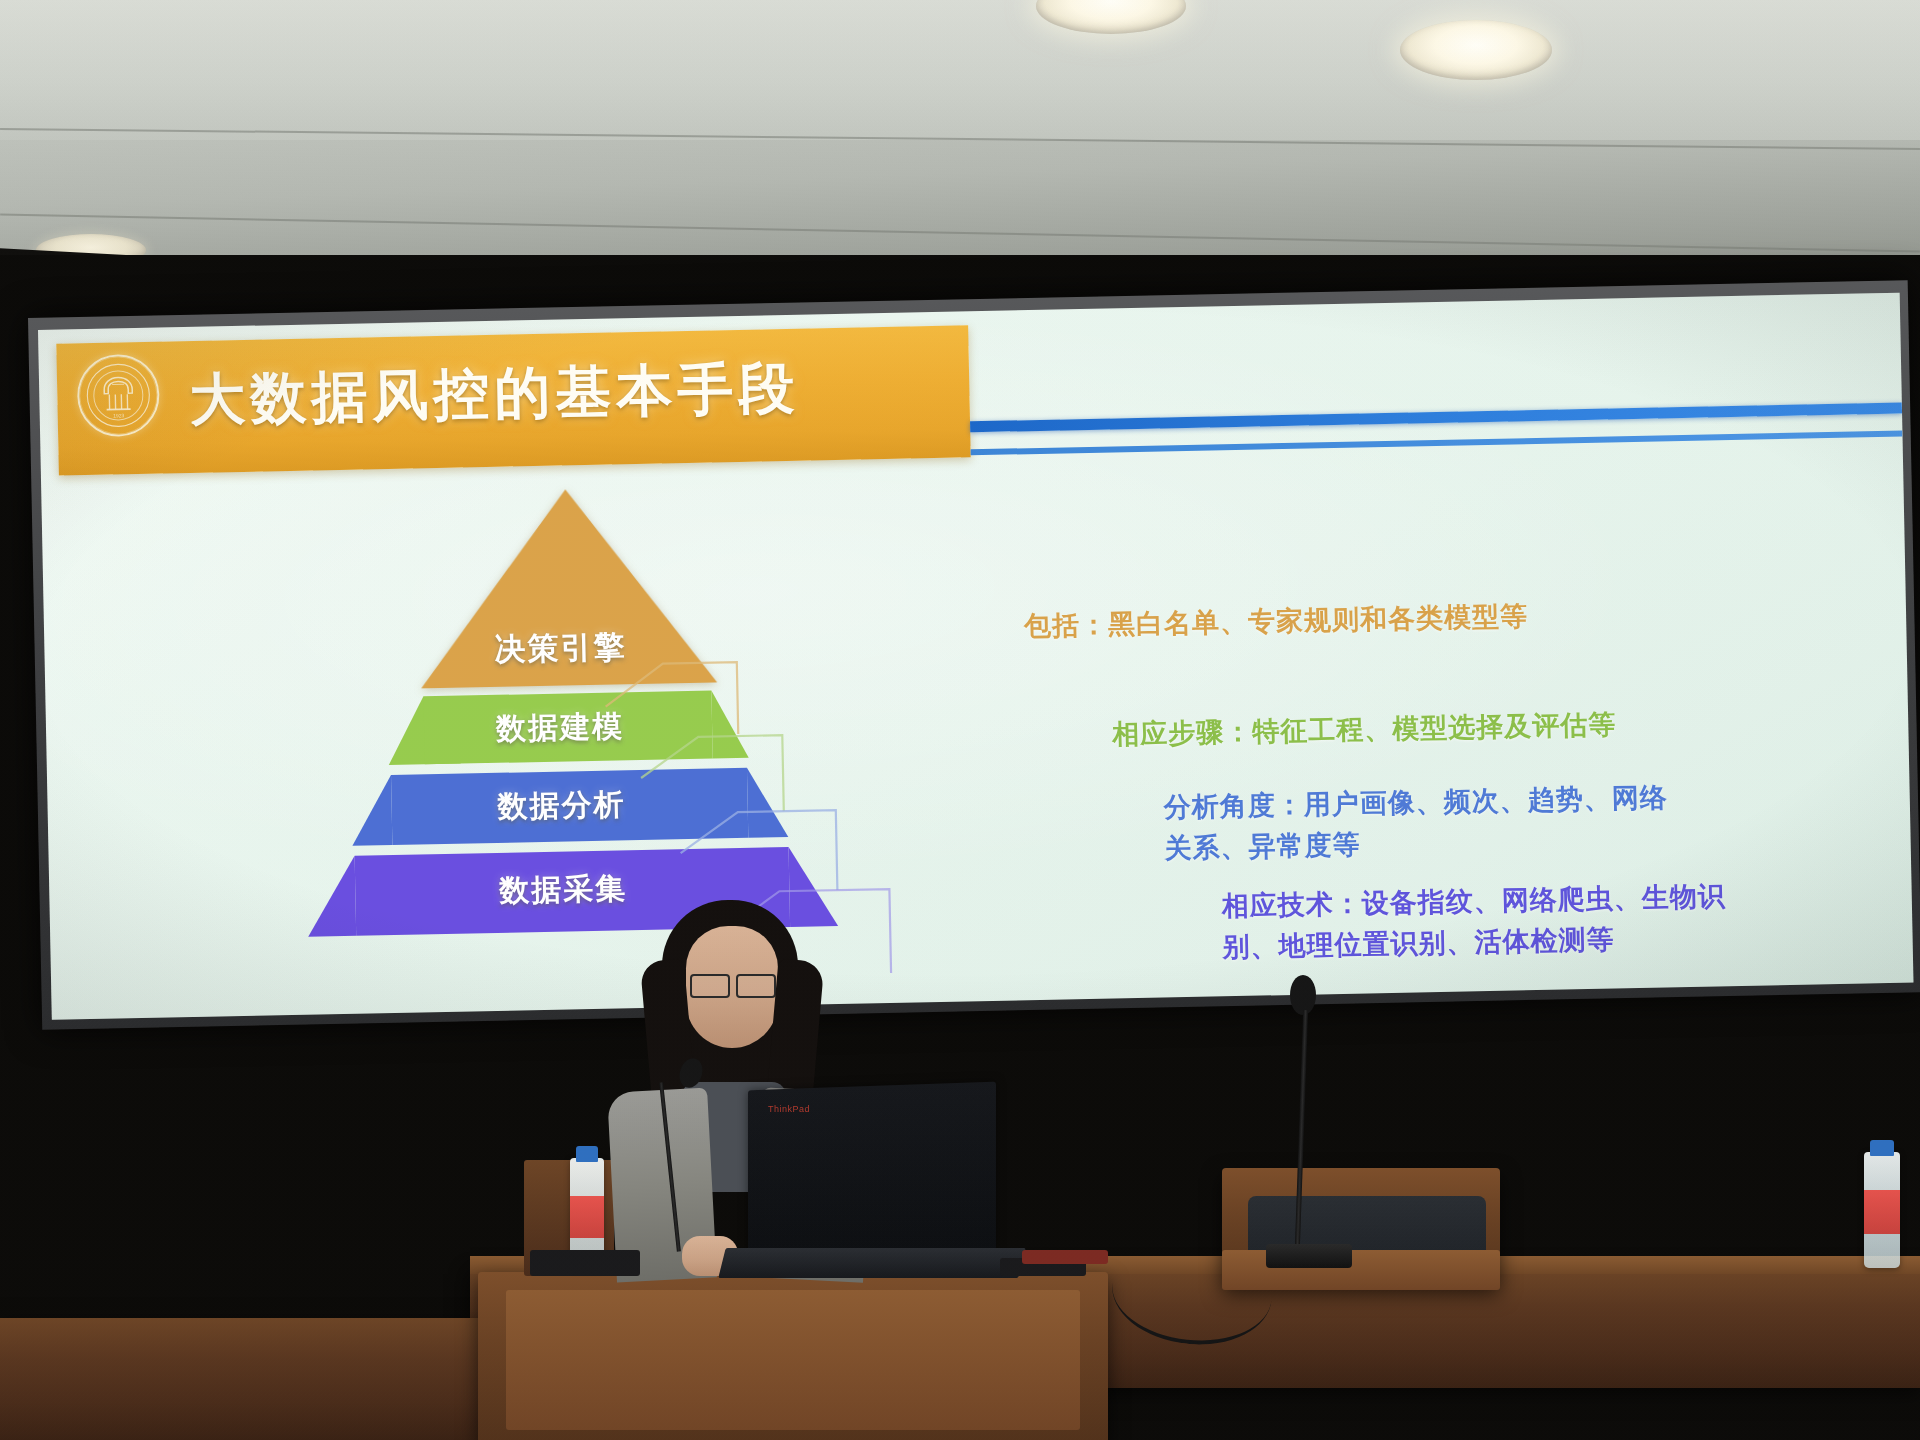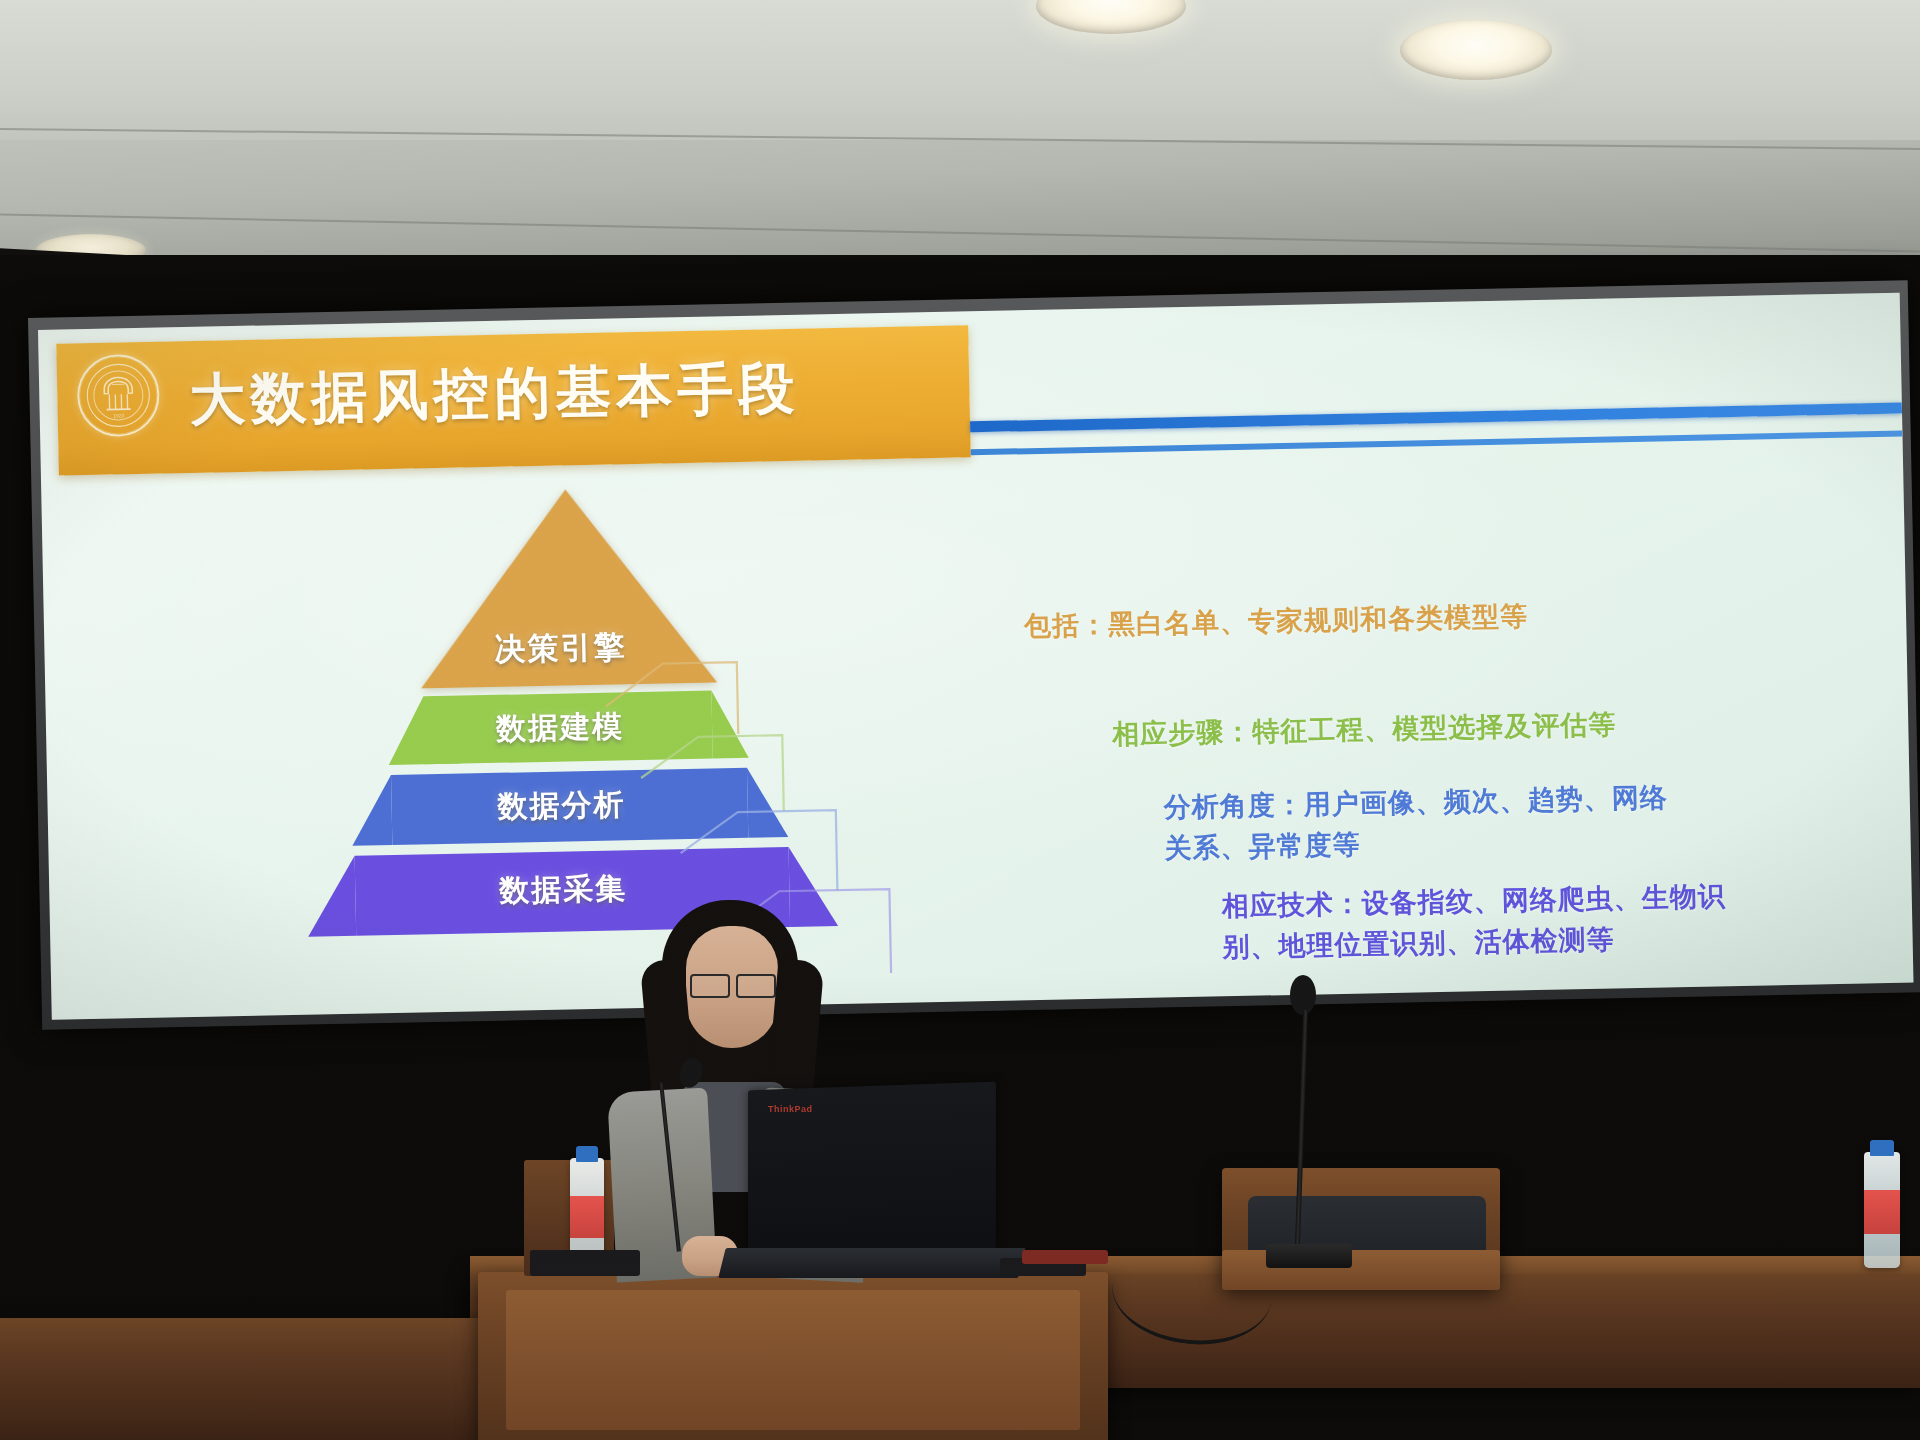--- a/index.html
+++ b/index.html
@@ -68,21 +68,21 @@
   .dais-top{position:absolute;background:linear-gradient(180deg,#8a5b32 0%,#6f4726 100%);}
   .podium{position:absolute;
     background:linear-gradient(180deg,#7d4f2b 0%,#6a4224 40%,#52321b 100%);
     border-radius:4px 4px 2px 2px;box-shadow:0 8px 20px rgba(0,0,0,.65);}
   .podium-panel{position:absolute;background:linear-gradient(180deg,#8d5c33 0%,#714526 100%);border-radius:3px;}
   .chair{position:absolute;background:linear-gradient(180deg,#2a2e33 0%,#1c2025 100%);border-radius:8px 8px 3px 3px;}
 
   .laptop-screen{position:absolute;background:linear-gradient(180deg,#16181c 0%,#0d0f12 100%);
     border-radius:3px;box-shadow:0 0 10px rgba(0,0,0,.5);}
   .laptop-base{position:absolute;background:linear-gradient(180deg,#2b2e33 0%,#17191d 100%);border-radius:2px;}
-  .laptop-logo{position:absolute;color:#b03a2e;font-size:9px;font-weight:700;letter-spacing:.5px;text-align:center;}
+  .laptop-logo{position:absolute;color:#b03a2e;font-size:9px;font-weight:400;letter-spacing:.5px;text-align:center;}
 
   .person{position:absolute;}
   .hair{position:absolute;background:#14100e;}
   .face{position:absolute;background:linear-gradient(180deg,#d8b296 0%,#c9a184 60%,#b98f72 100%);}
   .jacket{position:absolute;background:linear-gradient(180deg,#9a9a96 0%,#86867f 50%,#6e6e68 100%);}
   .inner-top{position:absolute;background:#4b4f55;}
   .glasses{position:absolute;border:2px solid #2a2a2a;border-radius:4px;background:rgba(255,255,255,.06);}
 
   .mic-stand{position:absolute;background:linear-gradient(90deg,#111 0%,#2a2a2a 50%,#111 100%);}
   .mic-head{position:absolute;background:#161616;border-radius:50%;}

